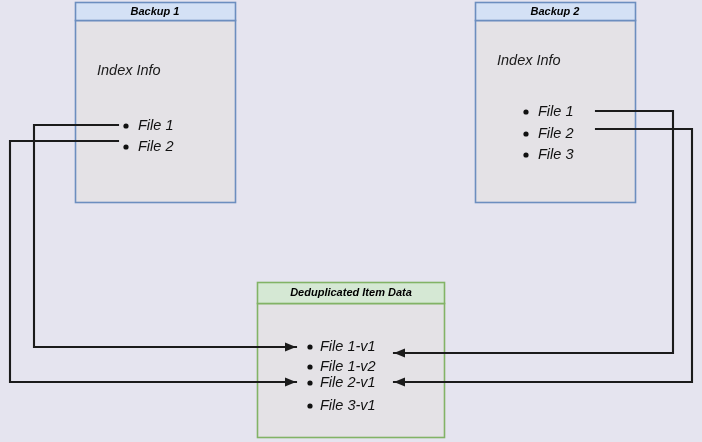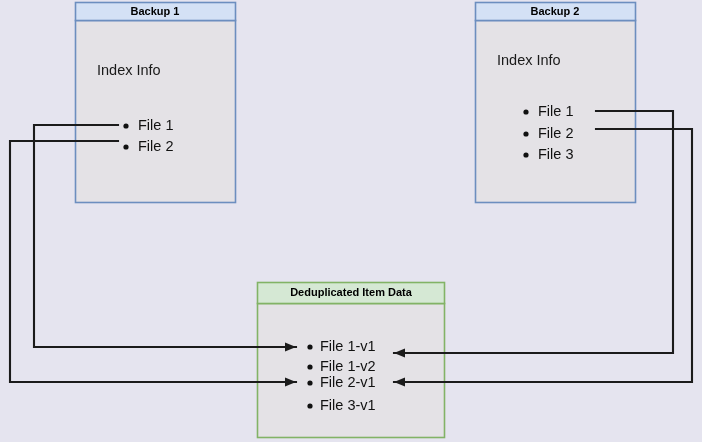--- a/index.html
+++ b/index.html
@@ -10,20 +10,21 @@
     width: 702px;
     height: 442px;
     background: #e5e4ef;
     font-family: "Liberation Sans", sans-serif;
     overflow: hidden;
   }
   #diagram-root {
     position: relative;
     width: 702px;
     height: 442px;
+    font-style: italic;
   }
   svg.diagram-canvas {
     position: absolute;
     top: 0;
     left: 0;
     width: 702px;
     height: 442px;
     display: block;
   }
   .box-title {

